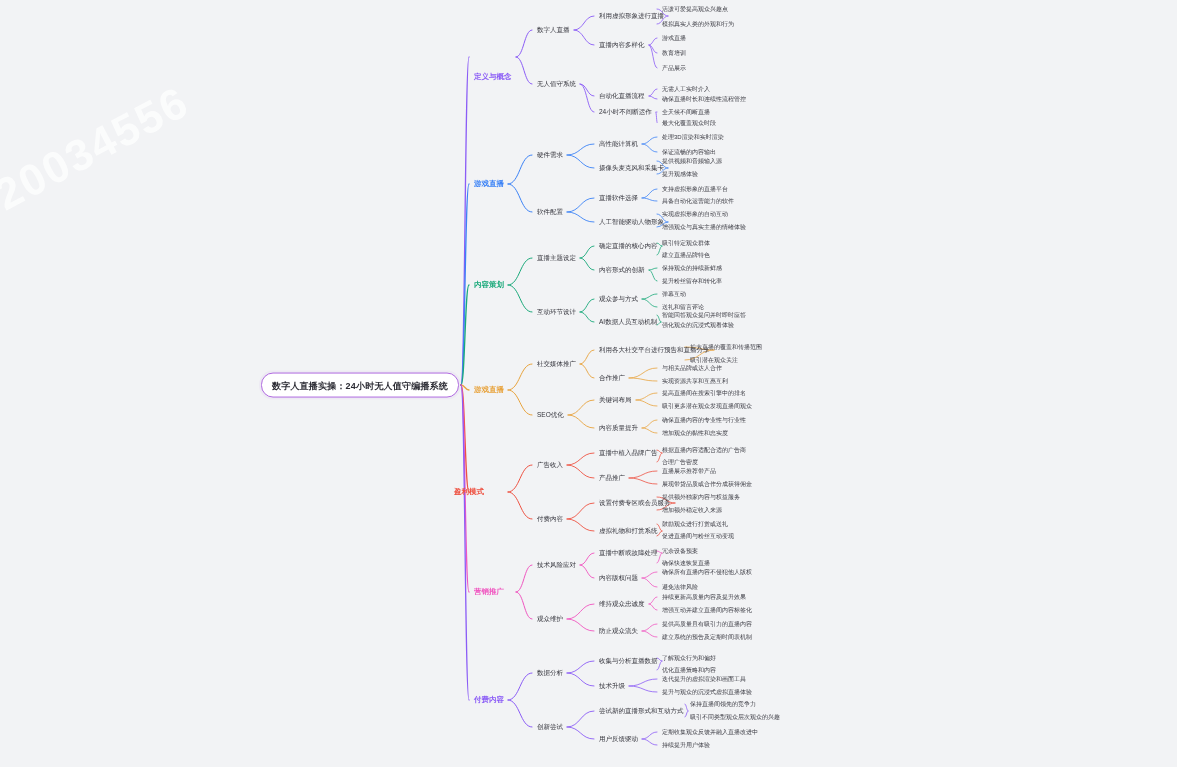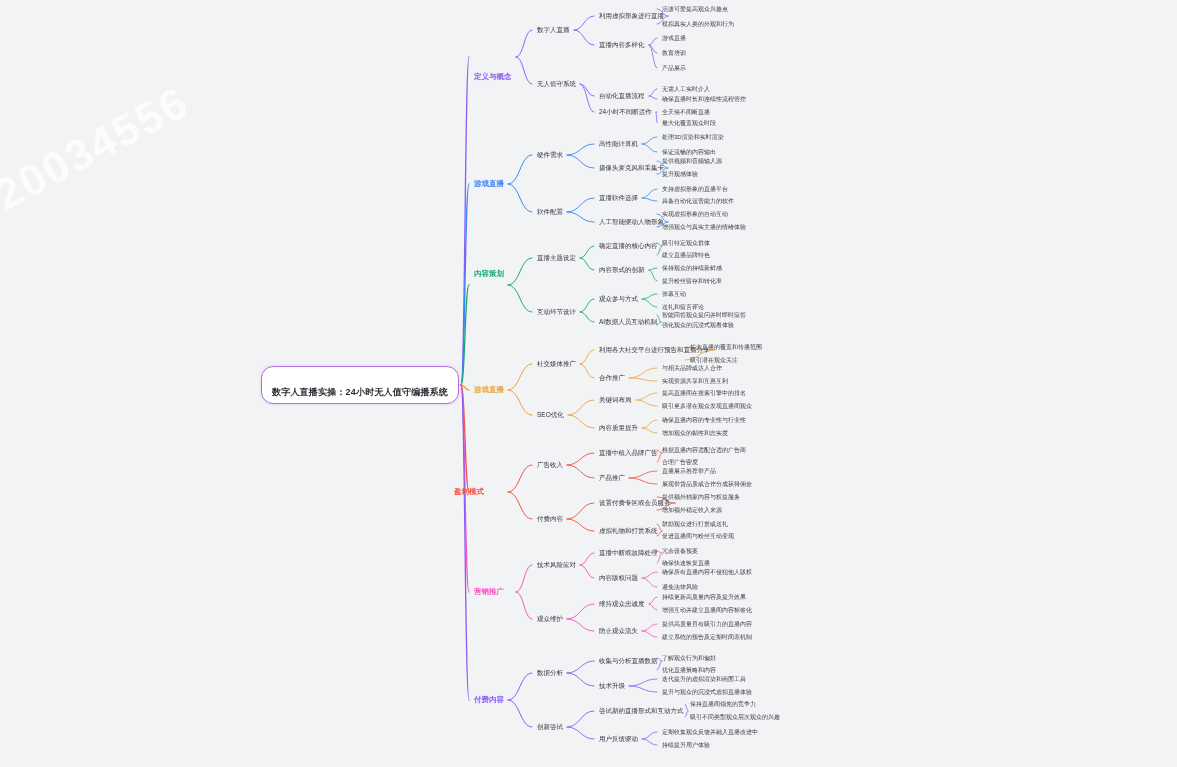--- a/index.html
+++ b/index.html
@@ -45,21 +45,21 @@
   .node {
     position: absolute;
     white-space: nowrap;
     line-height: 1.1;
     transform: translateY(-50%);
   }
   .node-root {
     border: 1px solid #b06ae0;
     border-radius: 12px;
     background: #ffffff;
-    padding: 21px 10px 5px 10px;
+    padding: 8px 10px 5px 10px;
     font-size: 9px;
     color: #2b2b33;
     font-weight: 700;
     letter-spacing: 0.2px;
     box-shadow: 0 0 0 2px rgba(176,106,224,0.06);
   }
   .node-l1 {
     font-size: 7.5px;
     font-weight: 700;
     padding: 1px 2px;
@@ -216,21 +216,21 @@
       <div class="node node-l2" style="left: 597px; top: 168px;">摄像头麦克风和采集卡</div>
       <div class="node node-l3" style="left: 660px; top: 161px;">提供视频和音频输入源</div>
       <div class="node node-l3" style="left: 660px; top: 174px;">提升观感体验</div>
       <div class="node node-l2" style="left: 535px; top: 212px;">软件配置</div>
       <div class="node node-l2" style="left: 597px; top: 198px;">直播软件选择</div>
       <div class="node node-l3" style="left: 660px; top: 189px;">支持虚拟形象的直播平台</div>
       <div class="node node-l3" style="left: 660px; top: 201px;">具备自动化运营能力的软件</div>
       <div class="node node-l2" style="left: 597px; top: 222px;">人工智能驱动人物形象</div>
       <div class="node node-l3" style="left: 660px; top: 214px;">实现虚拟形象的自动互动</div>
       <div class="node node-l3" style="left: 660px; top: 227px;">增强观众与真实主播的情绪体验</div>
-      <div class="node node-l1" style="left: 472px; top: 274px; color: rgb(26, 169, 122);">内容策划</div>
+      <div class="node node-l1" style="left: 472px; top: 285px; color: rgb(26, 169, 122);">内容策划</div>
       <div class="node node-l2" style="left: 535px; top: 258px;">直播主题设定</div>
       <div class="node node-l2" style="left: 597px; top: 246px;">确定直播的核心内容</div>
       <div class="node node-l3" style="left: 660px; top: 243px;">吸引特定观众群体</div>
       <div class="node node-l3" style="left: 660px; top: 255px;">建立直播品牌特色</div>
       <div class="node node-l2" style="left: 597px; top: 270px;">内容形式的创新</div>
       <div class="node node-l3" style="left: 660px; top: 268px;">保持观众的持续新鲜感</div>
       <div class="node node-l3" style="left: 660px; top: 281px;">提升粉丝留存和转化率</div>
       <div class="node node-l2" style="left: 535px; top: 312px;">互动环节设计</div>
       <div class="node node-l2" style="left: 597px; top: 299px;">观众参与方式</div>
       <div class="node node-l3" style="left: 660px; top: 294px;">弹幕互动</div>

